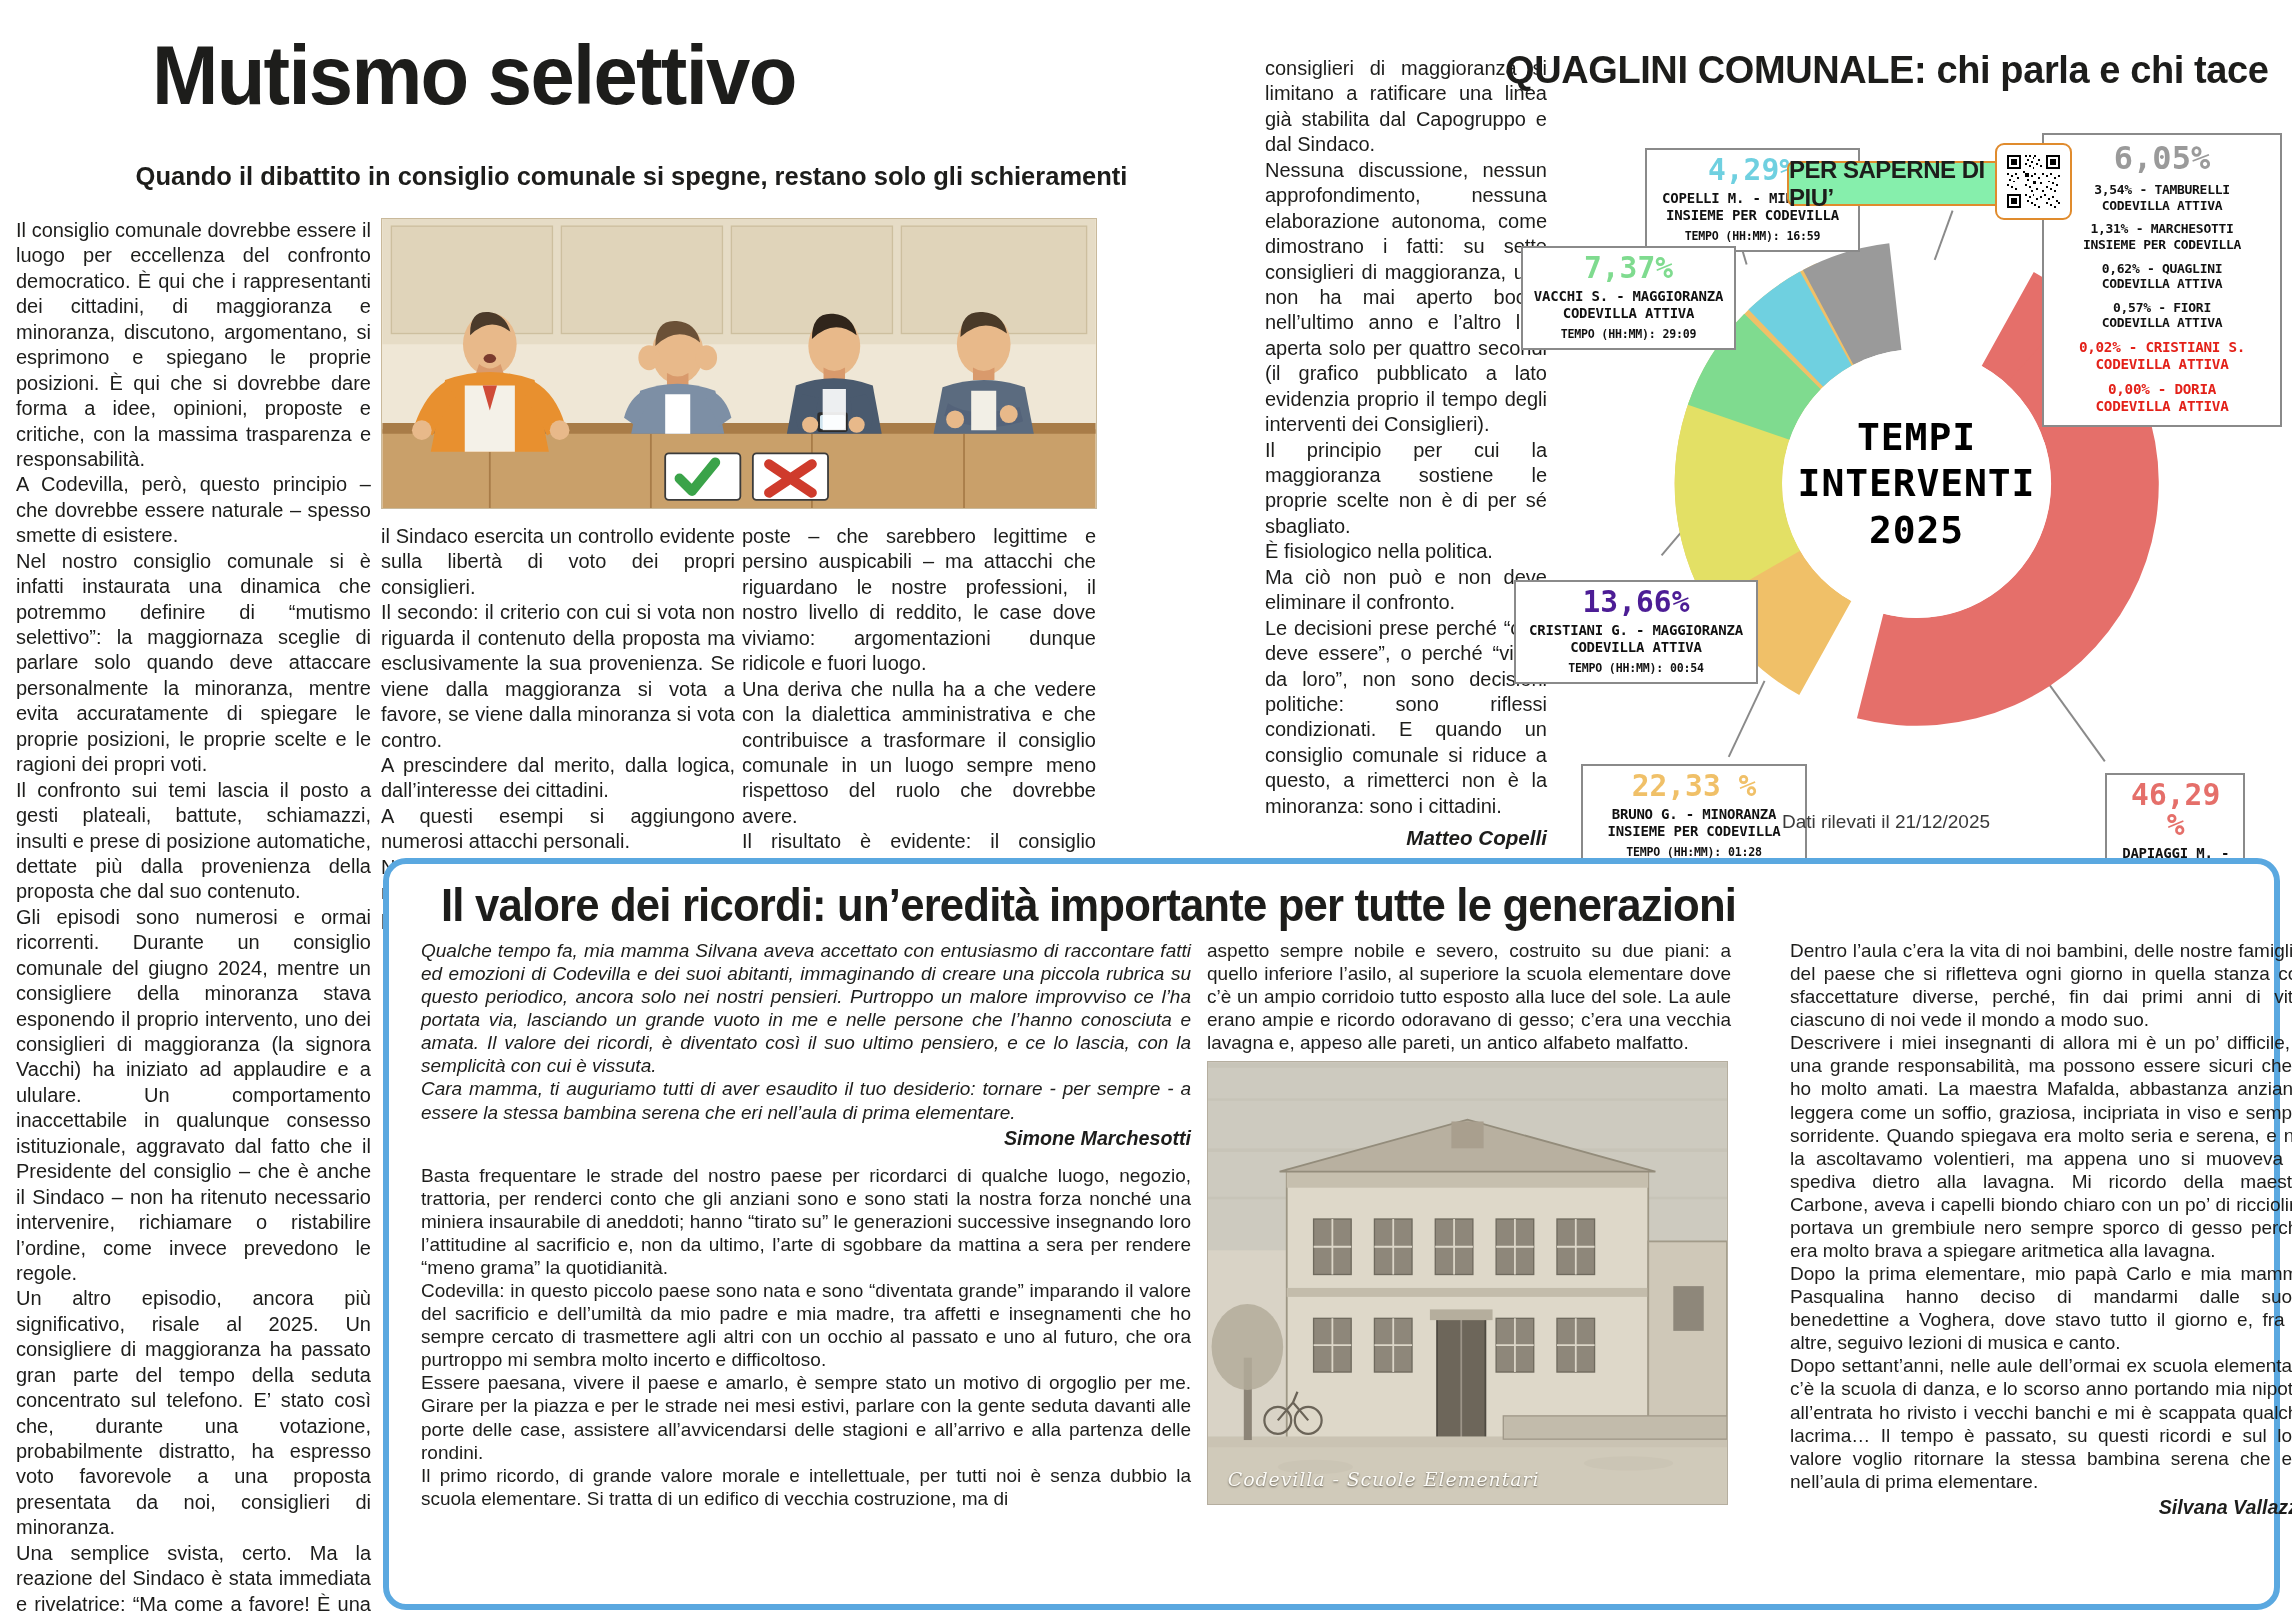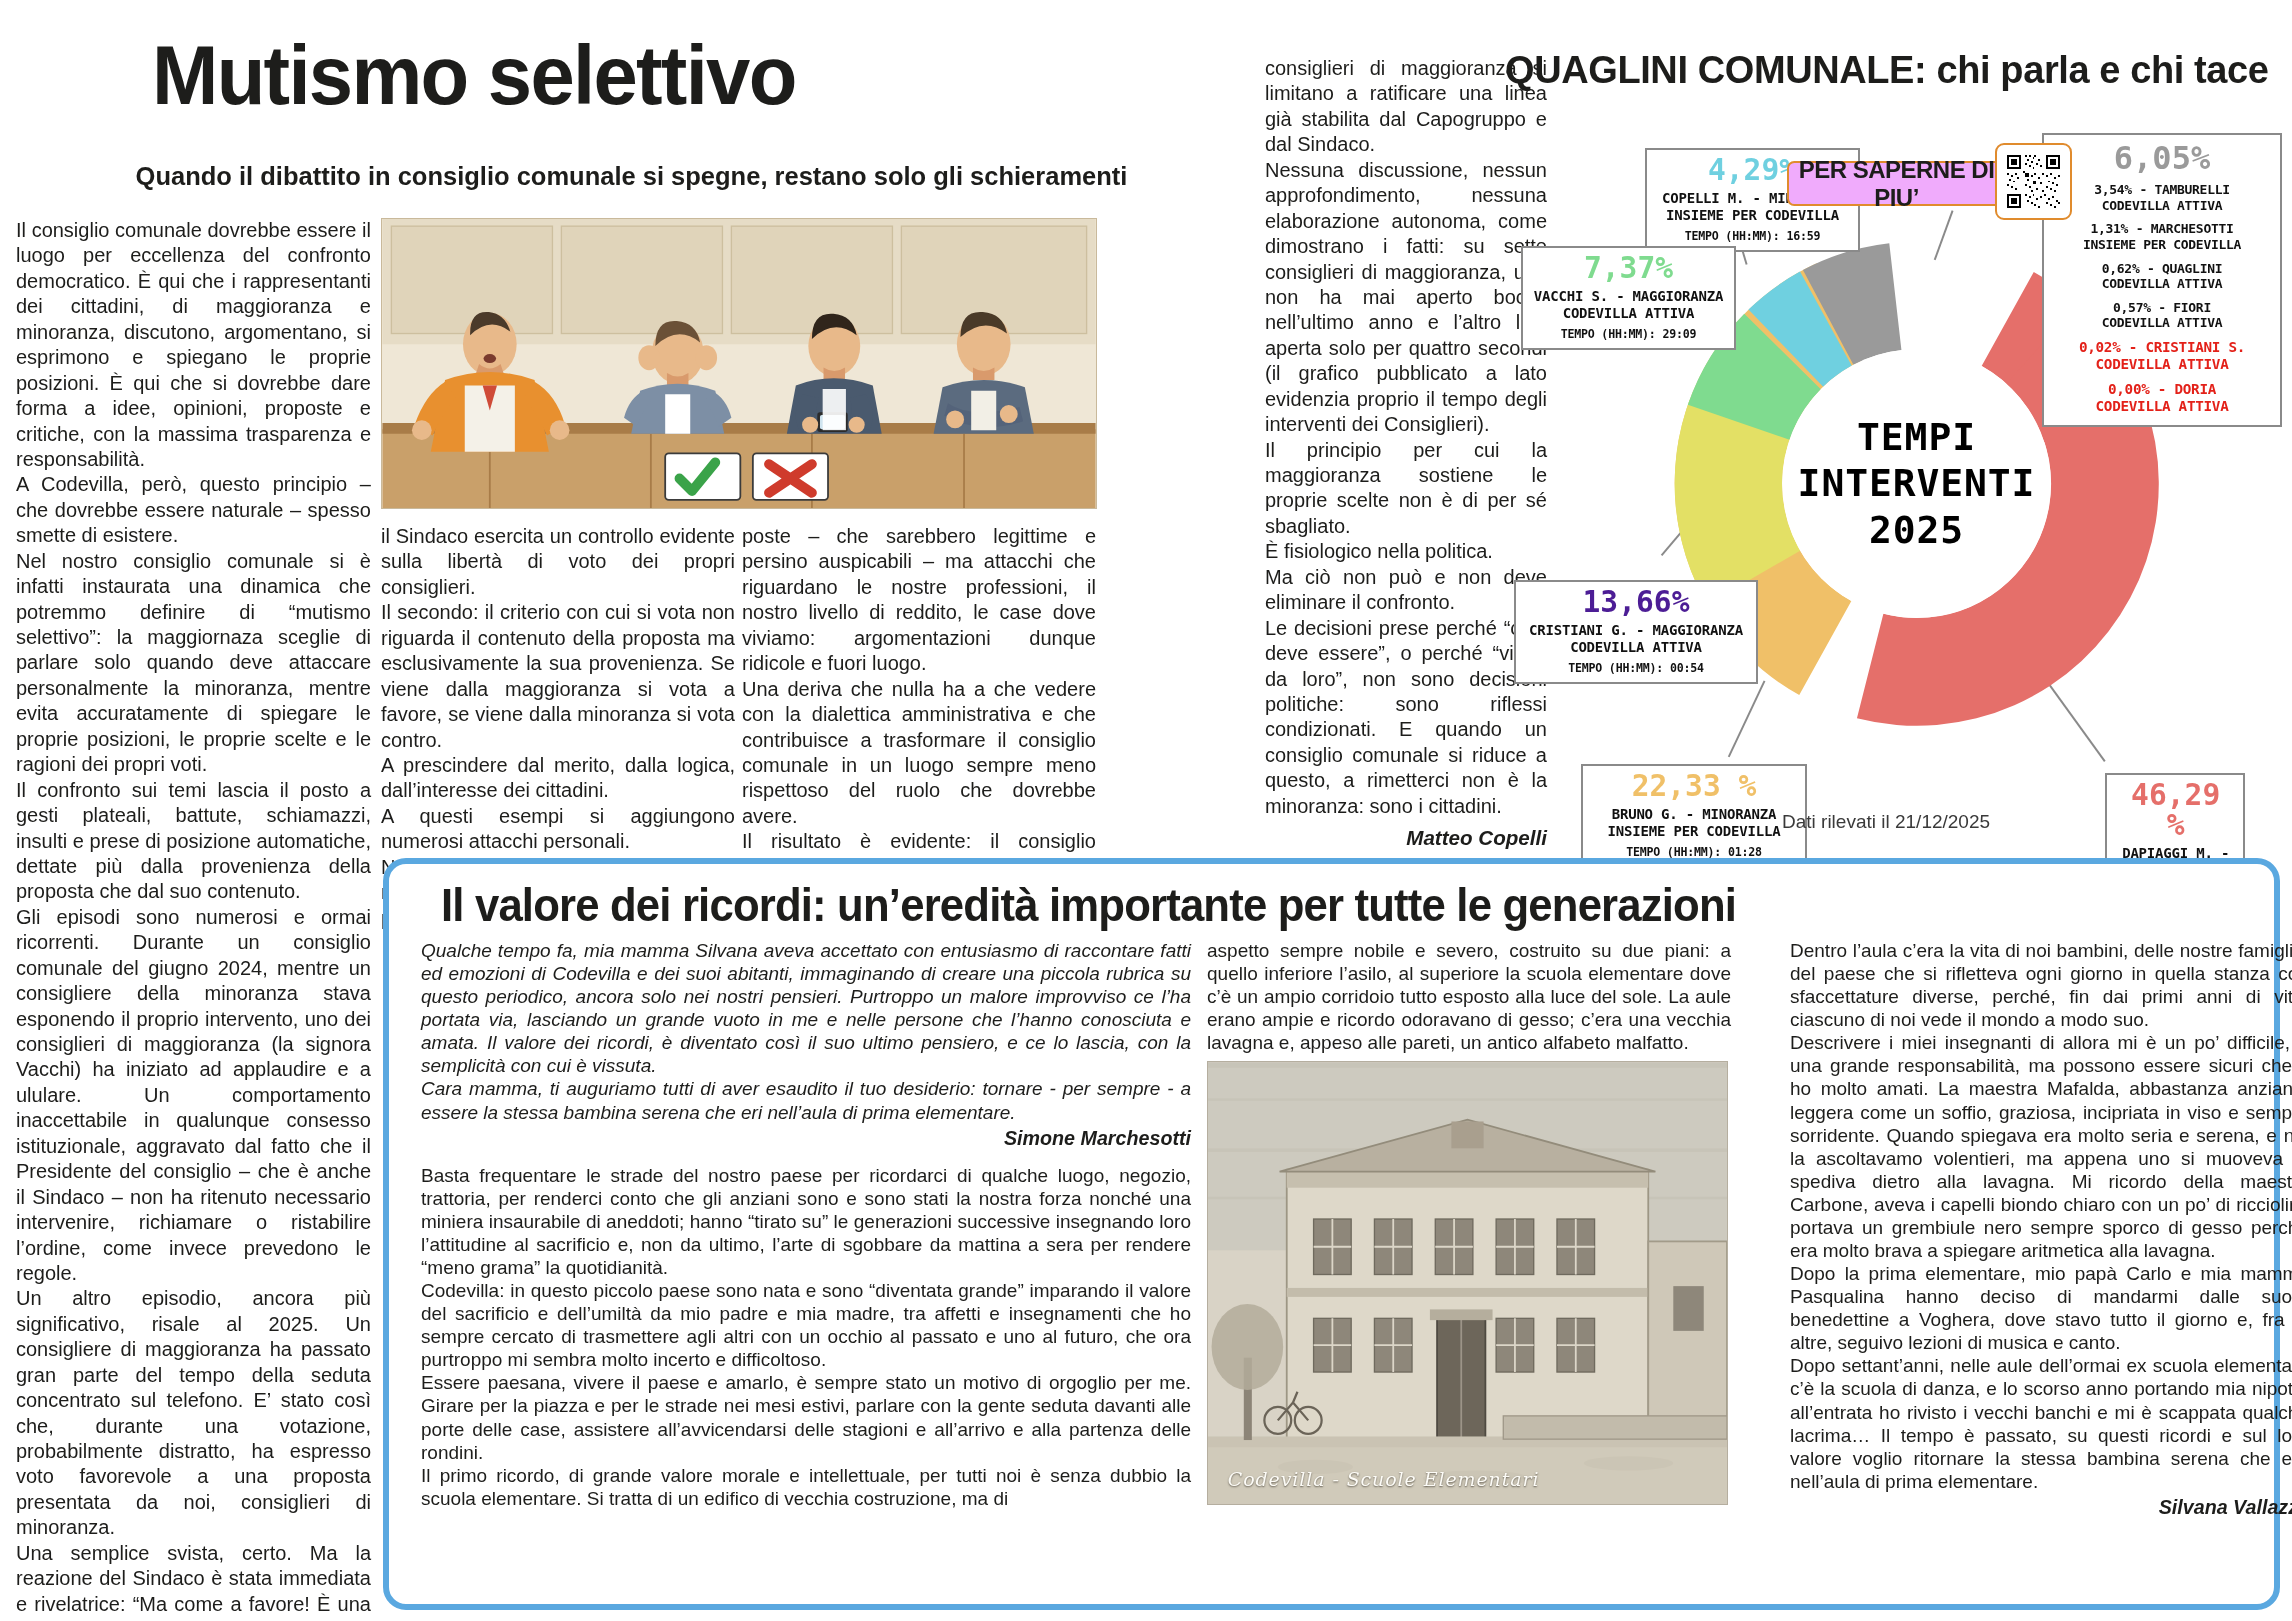--- a/index.html
+++ b/index.html
@@ -87,23 +87,23 @@
   #legend-others .legend-pct{font-size:32px;color:#9a9a9a;}
   .others-row{margin-top:8px;}
   .others-row .o-pct{
     font-family:"DejaVu Sans Mono", monospace;font-weight:bold;
     font-size:13px;line-height:1.2;color:#111;letter-spacing:-0.3px;
   }
   .others-row.red .o-pct{color:#e32119;font-size:14.3px;}
   
   #saperne{
     position:absolute;left:1787px;top:161px;width:215px;height:41px;
-    border:2.7px solid #e08b2d;border-radius:7.2px;background:#f0abfc;
+    border:2.7px solid #e08b2d;border-radius:7.2px;background:#86efac;
     display:flex;align-items:center;justify-content:center;
-    font-size:24px;font-weight:bold;color:#1d1d1b;letter-spacing:-0.5px;text-align:center;
+    font-size:24px;font-weight:bold;color:#1d1d1b;letter-spacing:-0.5px;
   }
   #qr-box{
     position:absolute;left:1995px;top:143px;width:73px;height:73px;
     border:2.7px solid #e08b2d;border-radius:9px;background:#fff;
     display:flex;align-items:center;justify-content:center;
   }
   #dati-note{
     position:absolute;left:1782px;top:811px;width:322px;
     font-size:19px;color:#3a3a3a;
   }

